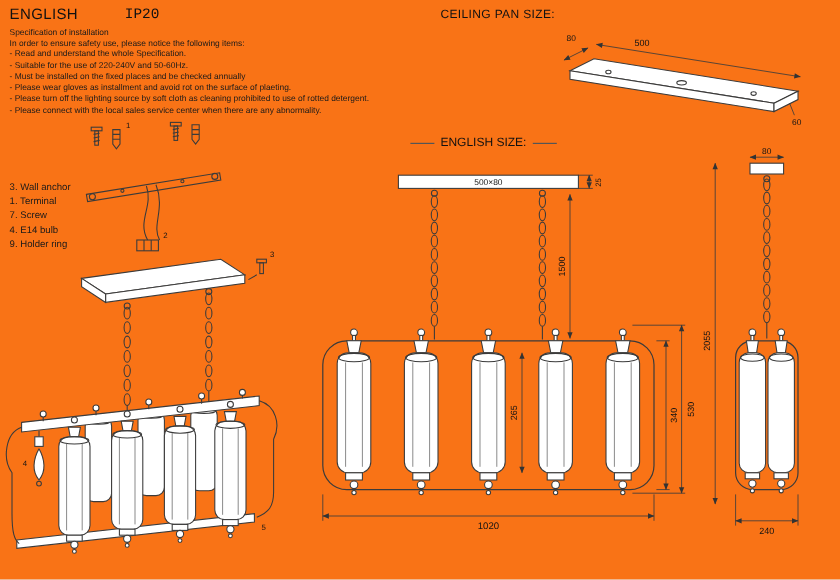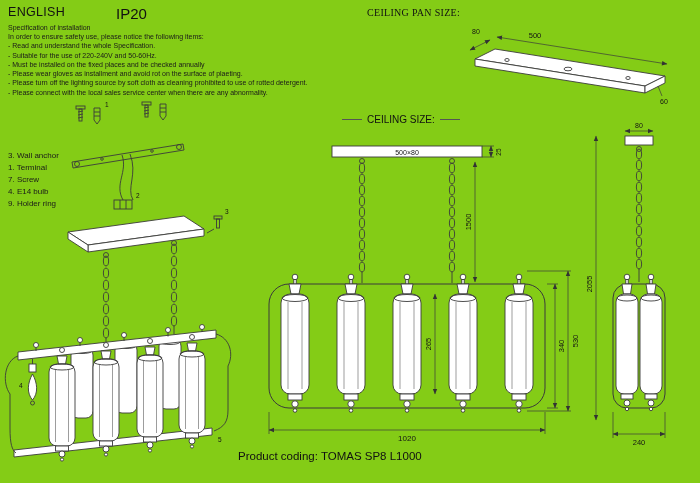--- a/index.html
+++ b/index.html
@@ -1,24 +1,24 @@
 <!DOCTYPE html>
 <html><head>
 <meta charset="utf-8">
 <style>
   html,body { margin:0; padding:0; background:#e8e8e8; }
   .page {
-    position:relative; width:700px; height:483px; background:#84cc16;
+    position:relative; width:700px; height:483px; background:#f97316;
     font-family:"Liberation Sans","DejaVu Sans",sans-serif; color:#111;
     overflow:hidden; margin:0 auto;
   }
   .abs { position:absolute; }
   .h-lang { left:8px; top:5px; font-size:12.5px; letter-spacing:.3px; }
-  .h-ip   { left:116px; top:5px; font-size:15px; }
-  .h-pan  { left:367px; top:7px; font-size:10px; letter-spacing:.3px;font-family:Liberation Serif, serif; }
+  .h-ip   { left:104px; top:5px; font-size:12px;font-family:Liberation Mono, monospace; }
+  .h-pan  { left:367px; top:7px; font-size:10px; letter-spacing:.3px; }
   .spec   { left:8px; top:23px; width:350px; font-size:7px; line-height:1.32; color:#1a1a1a; }
   .parts  { left:8px; top:150px; font-size:8px; line-height:1.5; color:#1a1a1a; }
   .fixture-title { left:342px; top:114px; font-size:10px; display:flex; align-items:center; gap:5px; }
   .fixture-title .rule { width:20px; height:0; border-top:1px solid #555; }
   .footer { left:238px; top:450px; font-size:11.5px; color:#111; }
   svg text { user-select:none; }
 </style>
 </head>
 <body>
 
@@ -90,21 +90,21 @@
   <div class="abs parts">
     <div>3. Wall anchor</div>
     <div>1. Terminal</div>
     <div>7. Screw</div>
     <div>4. E14 bulb</div>
     <div>9. Holder ring</div>
   </div>
 
   <div class="abs fixture-title">
     <span class="rule"></span>
-    <span>CEILING SIZE:</span>
+    <span>ENGLISH SIZE:</span>
     <span class="rule"></span>
   </div>
 
   <svg class="abs" style="left:450px;top:14px" width="248" height="100" viewBox="0 0 248 100">
     <g fill="#fff" stroke="#3b3b3b" stroke-width="0.9">
       <polygon points="25,45 195,72 215,62 45,35"></polygon>
       <polygon points="25,45 195,72 195,79 25,52"></polygon>
       <polygon points="195,72 215,62 215,69 195,79"></polygon>
       <ellipse cx="57" cy="46" rx="2.2" ry="1.5" fill="none"></ellipse>
       <ellipse cx="178" cy="64" rx="2.2" ry="1.5" fill="none"></ellipse>
@@ -327,15 +327,14 @@
         <line x1="82" y1="294" x2="82" y2="320"></line>
       <line x1="30" y1="316" x2="82" y2="316" marker-start="url(#dar)" marker-end="url(#dar)"></line>
     </g>
     <g fill="#141414" stroke="none" font-family="Liberation Sans, DejaVu Sans, sans-serif">
       <text x="56" y="10" font-size="7" text-anchor="middle">80</text>
       <text x="9" y="166" font-size="7.5" text-anchor="middle" transform="rotate(-90,9,166)">2055</text>
       <text x="56" y="327" font-size="7.5" text-anchor="middle">240</text>
     </g>
   </svg>
 
-  <div class="abs footer">Product coding: TOMAS SP8 L1000</div>
 
 </div>
 
 </body></html>

